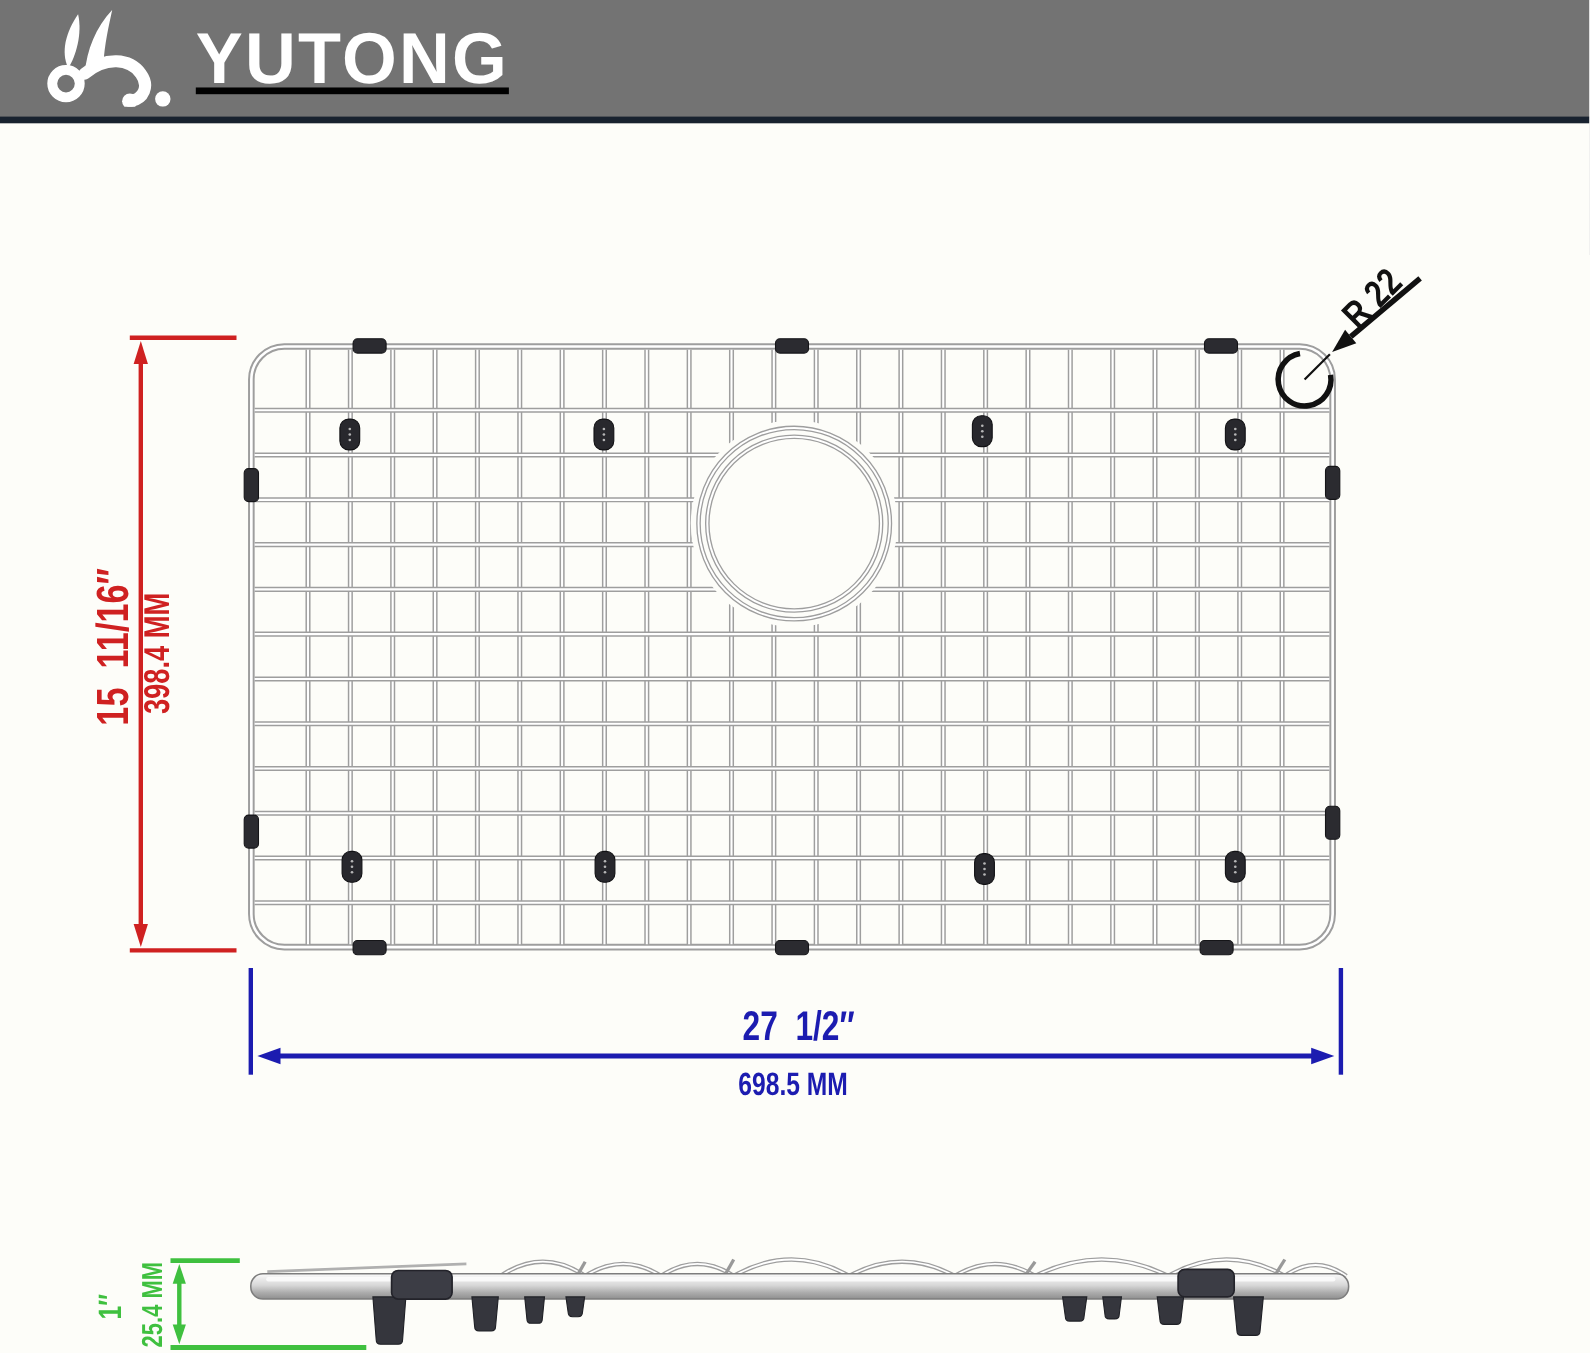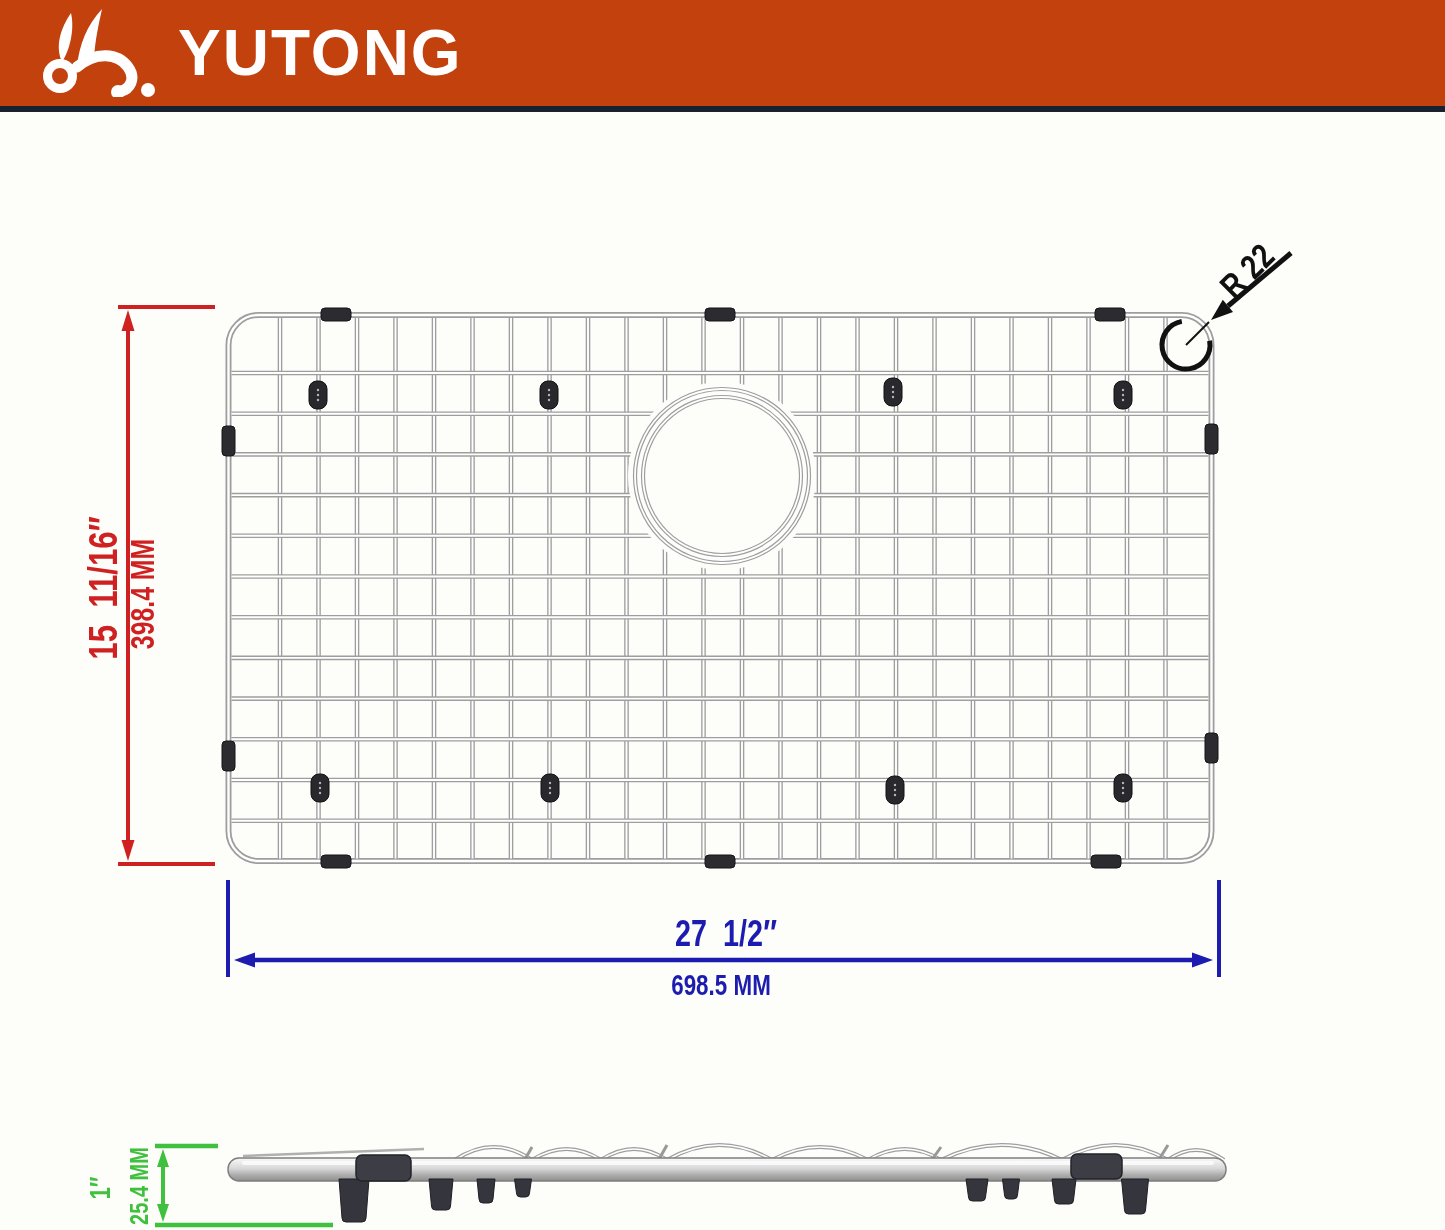--- a/index.html
+++ b/index.html
@@ -1,20 +1,20 @@
 <!DOCTYPE html>
 <html><head>
 <meta charset="utf-8">
 <style>
   html,body{margin:0;padding:0;background:#e8e8e8;}
   .page{position:relative;width:1445px;height:1230px;background:#fdfdf9;overflow:hidden;
         font-family:"Liberation Sans",sans-serif;}
   
-  .hdr{position:absolute;left:0;top:0;width:100%;height:106px;background:#c2410c;
-       border-bottom:6px solid #18222f;display:flex;align-items:center;box-sizing:content-box;}
+  .hdr{position:absolute;left:0;top:0;width:100%;height:106px;background:#737373;
+       border-bottom:6px solid #18222f;display:flex;align-items:center;box-sizing:content-box;text-decoration:underline;}
   .logo{margin-left:36px;flex:0 0 auto;}
   .brand{color:#ffffff;font-weight:bold;font-size:64px;letter-spacing:2px;margin-left:10px;
          transform:scaleY(1.02);}
   
   .canvas{position:absolute;left:0;top:112px;width:1445px;height:1118px;}
   .canvas svg{position:absolute;left:0;top:0;}
   .dim{position:absolute;font-weight:bold;line-height:1;white-space:pre;z-index:5;}
   .rot90{transform:translate(-50%,-50%) rotate(-90deg) scale(0.80,1.05);}
   .horiz{transform:translate(-50%,-50%) scale(0.80,1.05);}
   .rot45{transform:translate(-50%,-50%) rotate(-45deg) scale(0.85,1.05);}

